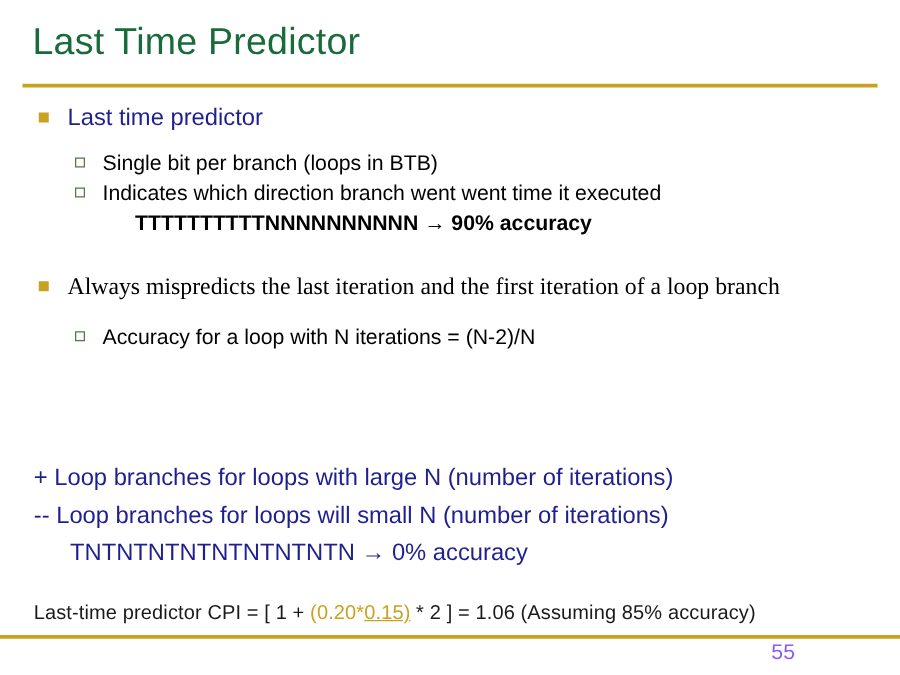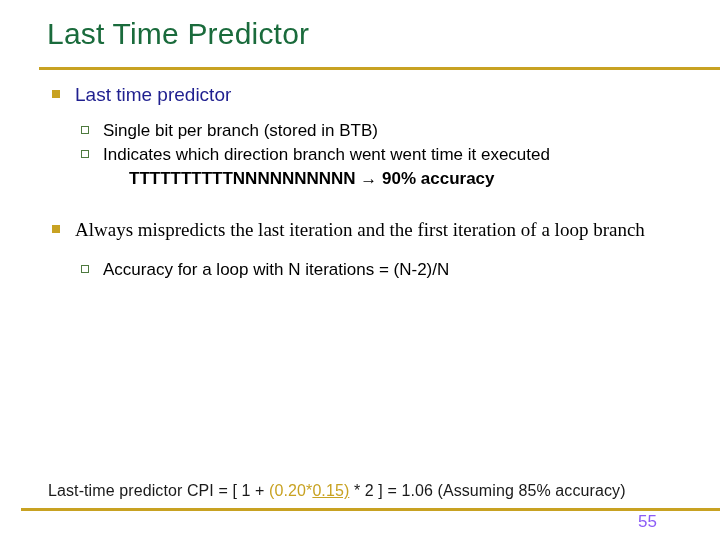--- a/index.html
+++ b/index.html
@@ -13,21 +13,20 @@
     font-family: "Liberation Sans", sans-serif;
     overflow: hidden;
     position: relative;
   }
 
   .slide {
     position: relative;
     width: 652px;
     height: 540px;
     box-sizing: border-box;
-    margin-left: 21px;
   }
 
   
   .title-block {
     position: absolute;
     left: 26px;
     top: 16px;
     right: 18px;
   }
   .slide-title {
@@ -166,21 +165,21 @@
 
     <div class="lvl1 navy">
       <span class="marker"></span>
       <span>Last time predictor</span>
     </div>
 
     <div class="gap-a"></div>
 
     <div class="lvl2">
       <span class="marker"></span>
-      <span>Single bit per branch (stored in BTB)</span>
+      <span>Single bit per branch (loops in BTB)</span>
     </div>
 
     <div class="lvl2">
       <span class="marker"></span>
       <span>Indicates which direction branch went went time it executed</span>
       <span class="cont mono-seq">TTTTTTTTTTNNNNNNNNNN → 90% accuracy</span>
     </div>
 
     <div class="gap-b"></div>
 
@@ -191,20 +190,25 @@
 
     <div class="gap-c"></div>
 
     <div class="lvl2">
       <span class="marker"></span>
       <span>Accuracy for a loop with N iterations = (N-2)/N</span>
     </div>
 
   </div>
 
+  <div class="notes">
+    <div class="note-line">+ Loop branches for loops with large N (number of iterations)</div>
+    <div class="note-line">-- Loop branches for loops will small N (number of iterations)</div>
+    <div class="note-seq mono-seq">TNTNTNTNTNTNTNTNTN →   0% accuracy</div>
+  </div>
 
   <div class="footer-formula">
     <span>Last-time predictor CPI = [ 1 + </span><span class="gold">(0.20*</span><span class="gold-u">0.15)</span><span> * 2 ]  = 1.06   (Assuming 85% accuracy)</span>
   </div>
 
   <div class="bottom-rule"></div>
   <div class="page-num">55</div>
 
 </div>
 

